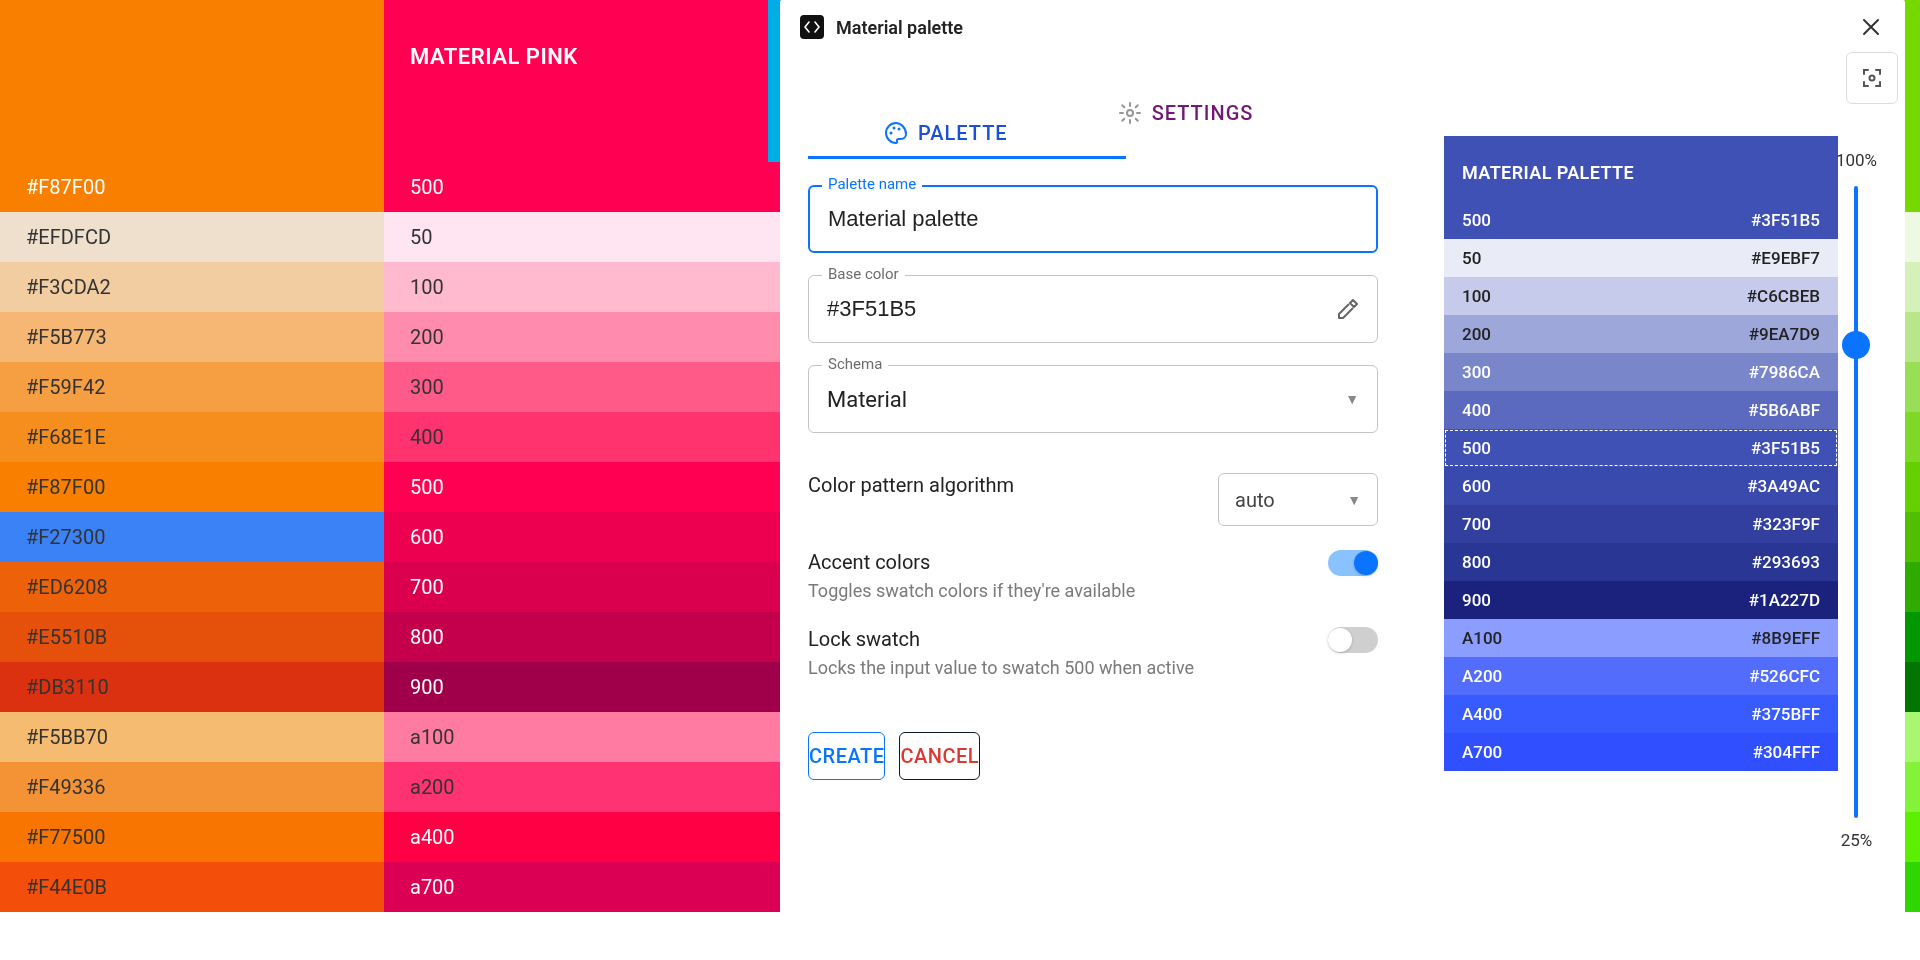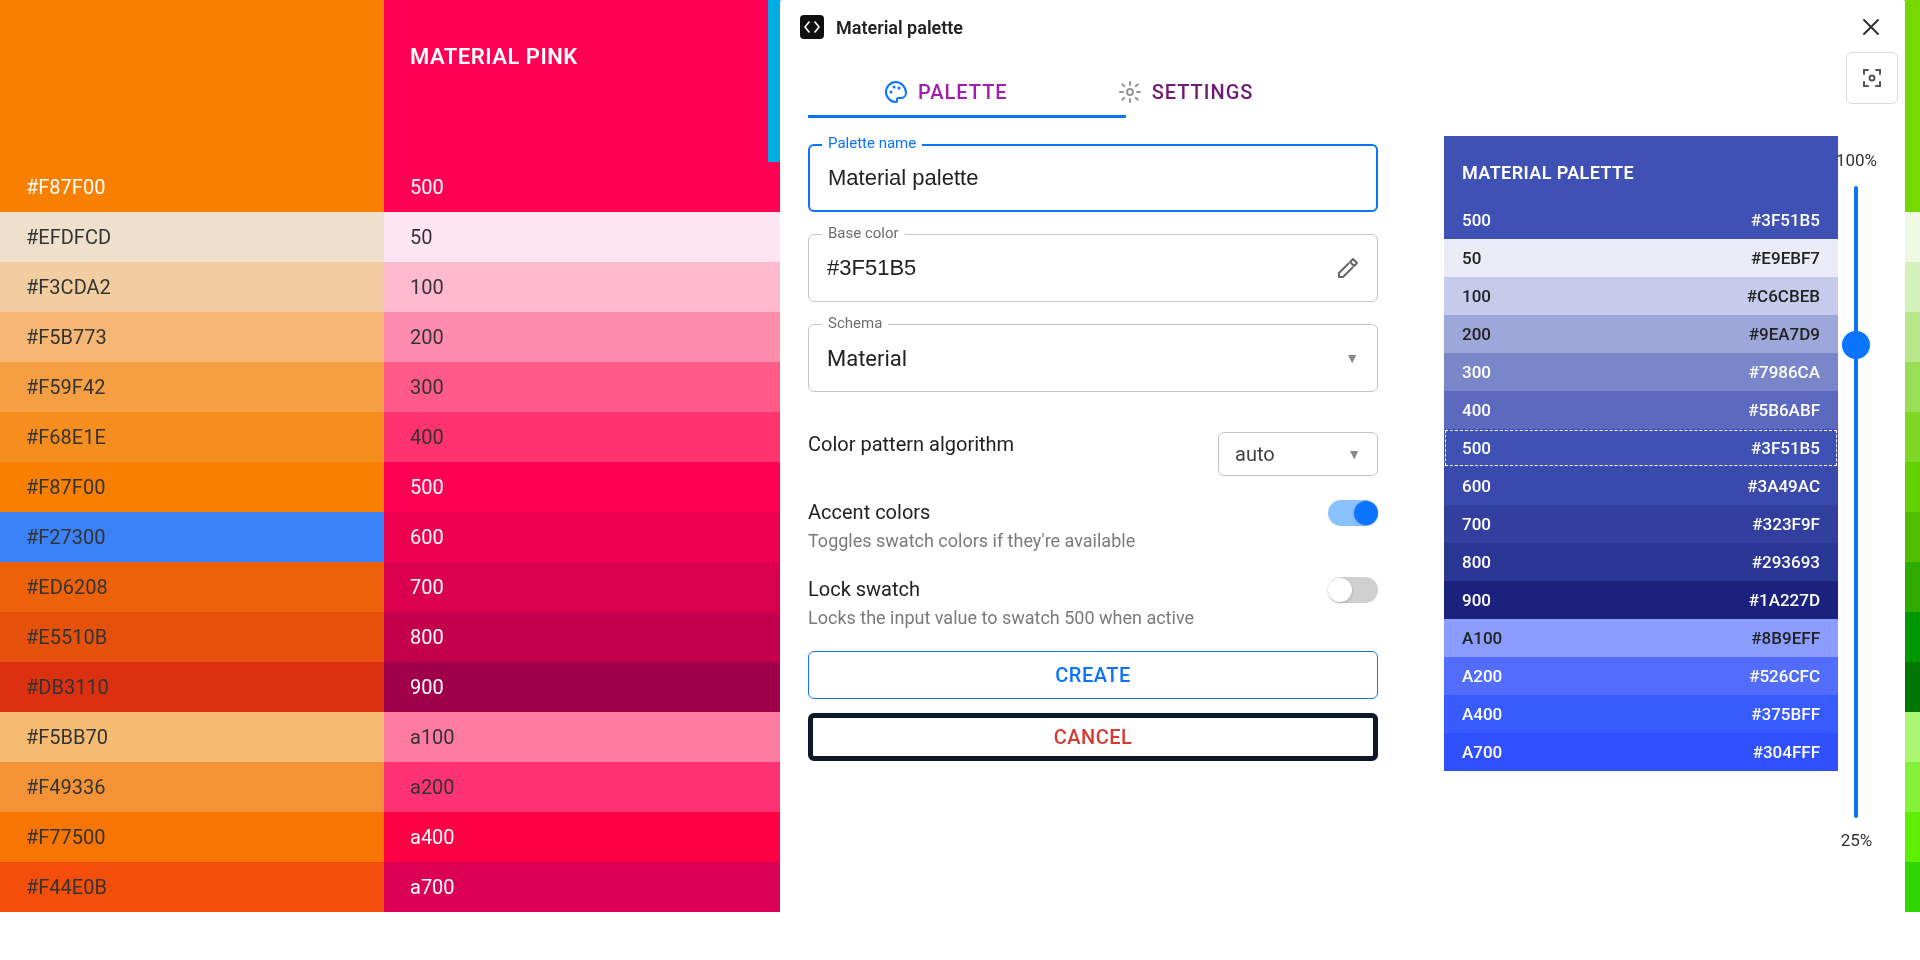--- a/index.html
+++ b/index.html
@@ -12,45 +12,45 @@
   .bg-row .shade { }
   .dialog { position:absolute; top:0; left:780px; width:1125px; height:920px; background:#fff; border-radius:2px; box-shadow:none; display:flex; flex-direction:column; }
   .dialog-header { display:flex; align-items:center; height:54px; padding:0 20px; }
   .dialog-icon { width:24px; height:24px; background:#111; border-radius:4px; display:flex; align-items:center; justify-content:center; color:#fff; font-size:12px; margin-right:12px;}
   .dialog-title { font-size:18px; font-weight:600; color:#222; flex:1; }
   .close-btn { width:28px; height:28px; cursor:pointer; display:flex; align-items:center; justify-content:center; color:#444; font-size:24px;}
   .dialog-body { display:flex; padding:0 28px 28px 28px; flex:1; }
   .left-panel { width:570px; display:flex; flex-direction:column; }
   .tabs { display:flex; gap:110px; padding-left:76px; padding-top:26px; position:relative; margin-bottom:40px;}
   .tab { display:flex; align-items:center; gap:10px; font-size:20px; font-weight:500; letter-spacing:1px; cursor:pointer; color:#701a75; }
-  .tab.active { color:#a21caf; }
+  .tab.active { color:#1d4ed8;margin-top:41px; }
   .tab-underline { position:absolute; bottom:-14px; left:0; width:318px; height:3px; background:#0a74ff; }
   .expand-btn { position:absolute; top:24px; right:0; width:52px; height:52px; border:1px solid #ddd; border-radius:6px; display:flex; align-items:center; justify-content:center; color:#555; cursor:pointer;}
   .field { position:relative; margin-bottom:22px; }
   .field-label { position:absolute; top:-10px; left:14px; background:#fff; padding:0 6px; color:#6d6d6d; font-size:15px; }
   .field.active .field-label { color:#0a74ff; }
   .field-input { width:100%; border:1px solid #c4c4c4; border-radius:6px; height:68px; padding:0 18px; font-size:22px; color:#222; outline:none; }
   .field.active .field-input { border:2px solid #0a74ff; }
   .field-select { display:flex; align-items:center; justify-content:space-between; }
   .eyedrop { position:absolute; right:18px; top:50%; transform:translateY(-50%); color:#666; cursor:pointer; }
   .option-row { display:flex; align-items:flex-start; justify-content:space-between; margin:18px 0 6px 0; gap:20px;}
   .option-text { flex:1; }
   .option-title { font-size:20px; color:#222; margin-bottom:4px; }
   .option-sub { font-size:18px; color:#7a7a7a; line-height:1.4; }
-  .mini-select { border:1px solid #c4c4c4; border-radius:6px; height:44px; width:160px; display:flex; align-items:center; padding:8px 16px; font-size:20px; color:#444; cursor:pointer; justify-content:space-between;}
+  .mini-select { border:1px solid #c4c4c4; border-radius:6px; height:53px; width:160px; display:flex; align-items:center; padding:8px 16px; font-size:20px; color:#444; cursor:pointer; justify-content:space-between;}
   .toggle { width:50px; height:26px; border-radius:20px; position:relative; cursor:pointer; }
   .toggle::after { content:""; position:absolute; width:24px; height:24px; border-radius:50%; background:#fff; top:1px; box-shadow:0 1px 3px rgba(0,0,0,0.2);}
   .toggle.on { background:#8ac1ff; }
   .toggle.on::after { background:#0a74ff; right:0px; }
   .toggle.off { background:#cfcfcf; }
   .toggle.off::after { left:0; background:#fff; }
-  .buttons { margin-top:15px; display:flex; flex-direction:column; gap:14px; }
+  .buttons { margin-top:46px; display:flex; flex-direction:row; gap:14px; }
   .btn { height:48px; border-radius:6px; font-size:20px; font-weight:500; letter-spacing:0.5px; display:flex; align-items:center; justify-content:center; cursor:pointer; }
   .btn-create { color:#0a74ff; border:1px solid #0a74ff; background:#fff; }
-  .btn-cancel { color:#d83a32; border:5px solid #0f172a; background:#fff; }
+  .btn-cancel { color:#d83a32; border:1px solid #0f172a; background:#fff; }
   .right-panel { flex:1; display:flex; padding-left:66px; padding-top:82px; position:relative;}
   .preview { width:394px; display:flex; flex-direction:column; }
   .preview-header { color:#fff; font-size:18px; font-weight:600; letter-spacing:0.4px; padding:26px 18px 58px 18px;}
   .preview-row { display:flex; align-items:center; justify-content:space-between; height:38px; padding:0 18px; font-size:17px; font-weight:500;}
   .preview-row.base { outline:1.5px dashed #fff; outline-offset:-2px;}
   .slider-area { position:absolute; right:0; top:96px; display:flex; flex-direction:column; align-items:center; height:700px;}
   .slider-label { font-size:17px; color:#333; margin-bottom:10px;}
   .slider { width:4px; flex:1; background:#0a74ff; border-radius:4px; position:relative; margin-top:6px; }
   .slider-thumb { position:absolute; width:28px; height:28px; border-radius:50%; background:#0a74ff; left:-12px; top:23%; cursor:grab;}
   .slider-bottom-label { font-size:17px; color:#333; margin-top:12px; }

